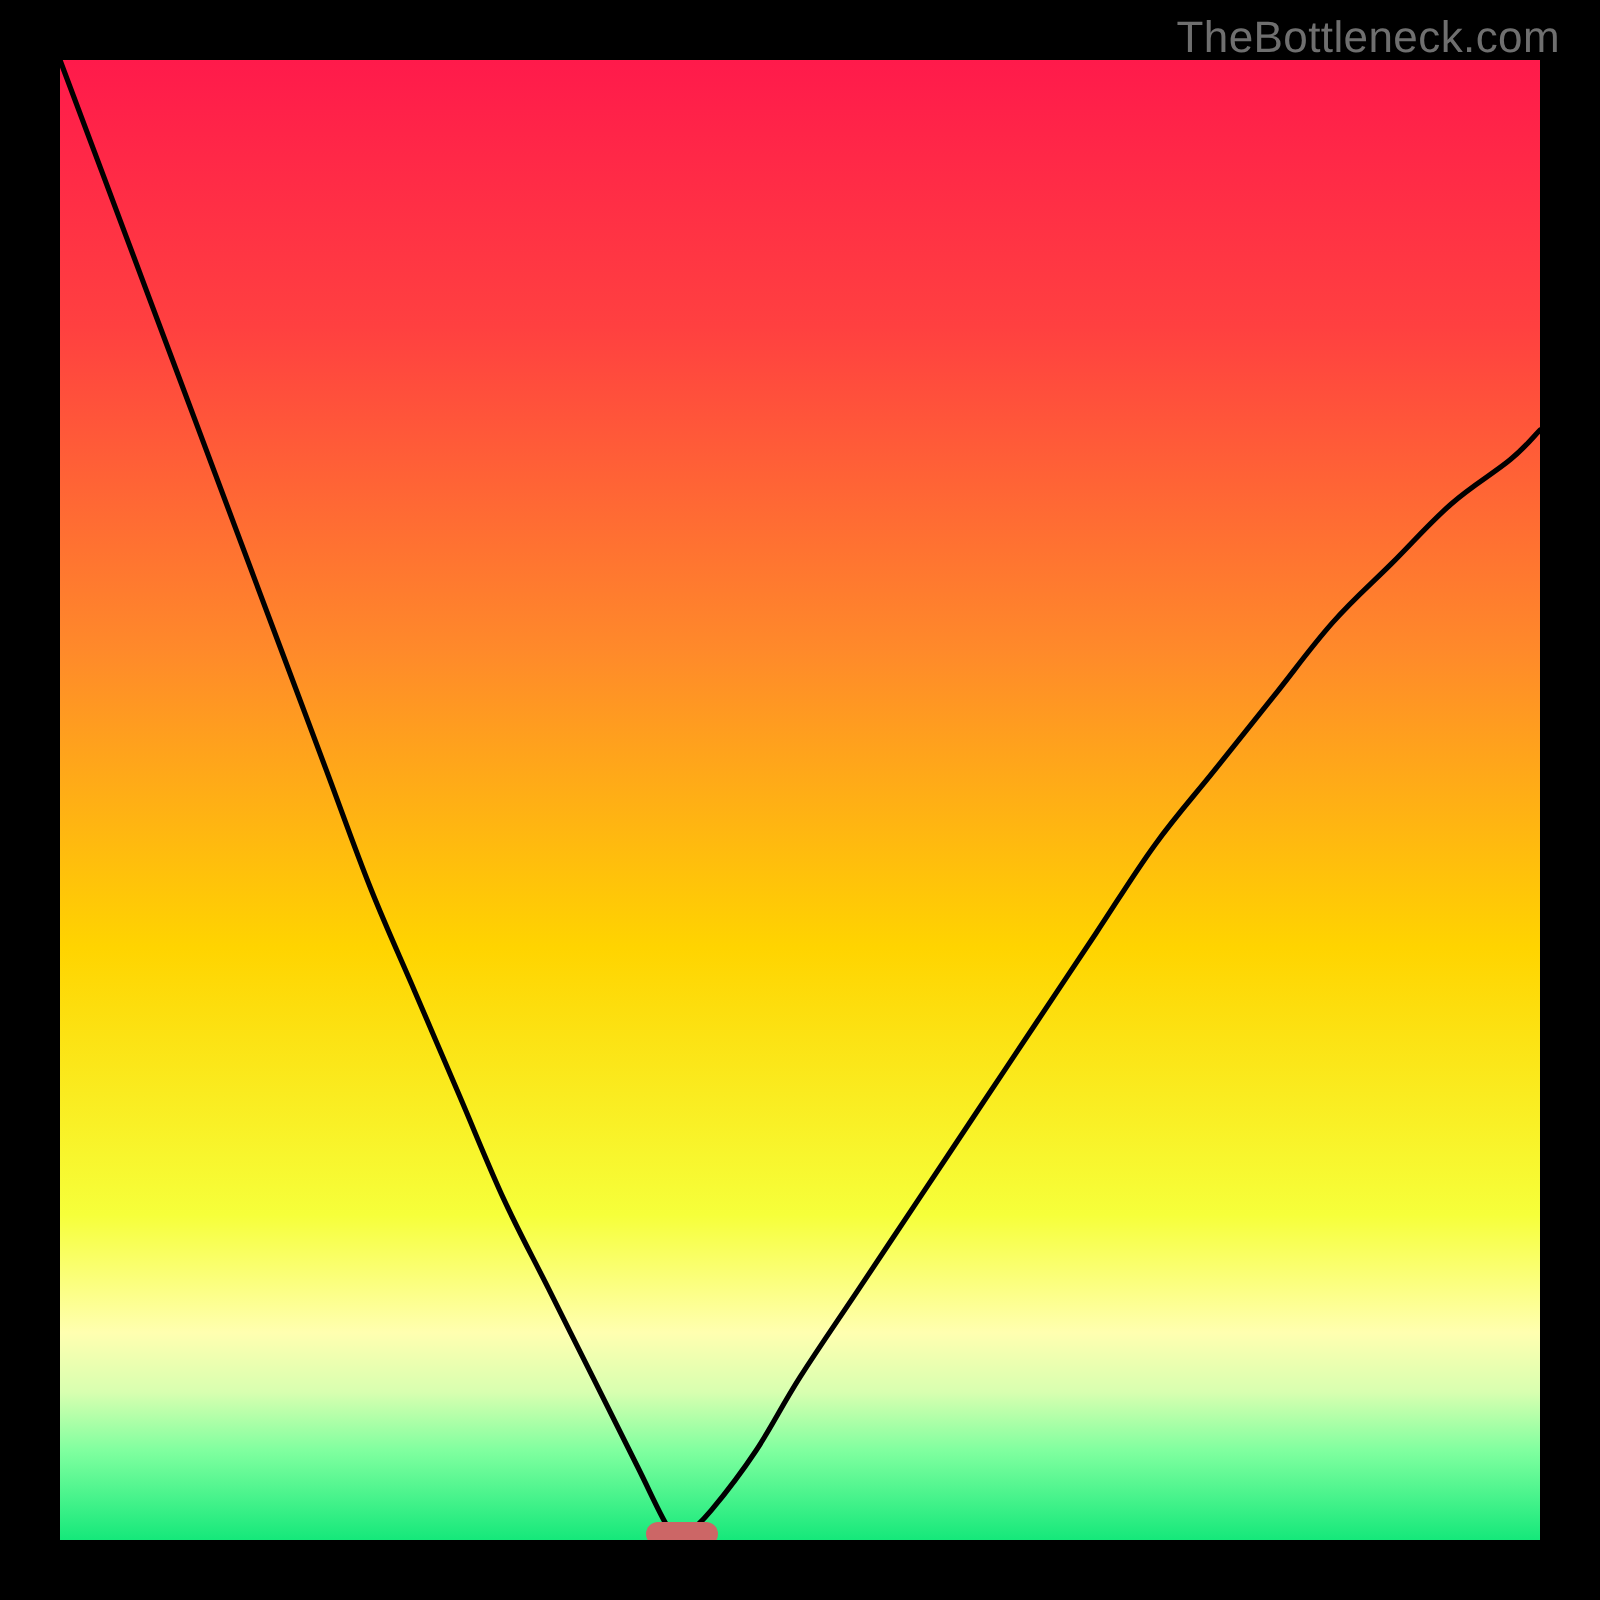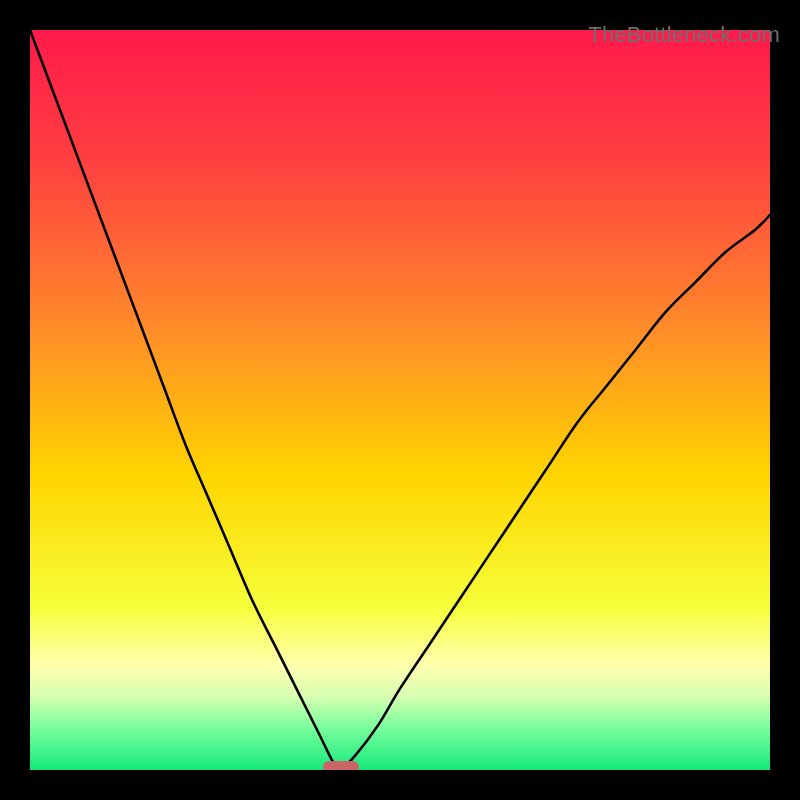--- a/index.html
+++ b/index.html
@@ -30,21 +30,20 @@
   }
   .watermark {
     position: absolute;
     top: 6px;
     right: 20px;
     color: #6f6f6f;
     font-size: 22px;
     font-weight: 500;
     letter-spacing: 0.2px;
     user-select: none;
-    margin-top: 16px;
   }
   svg.curve {
     position: absolute;
     inset: 0;
   }
   .marker {
     position: absolute;
     width: 36px;
     height: 12px;
     border-radius: 6px;

